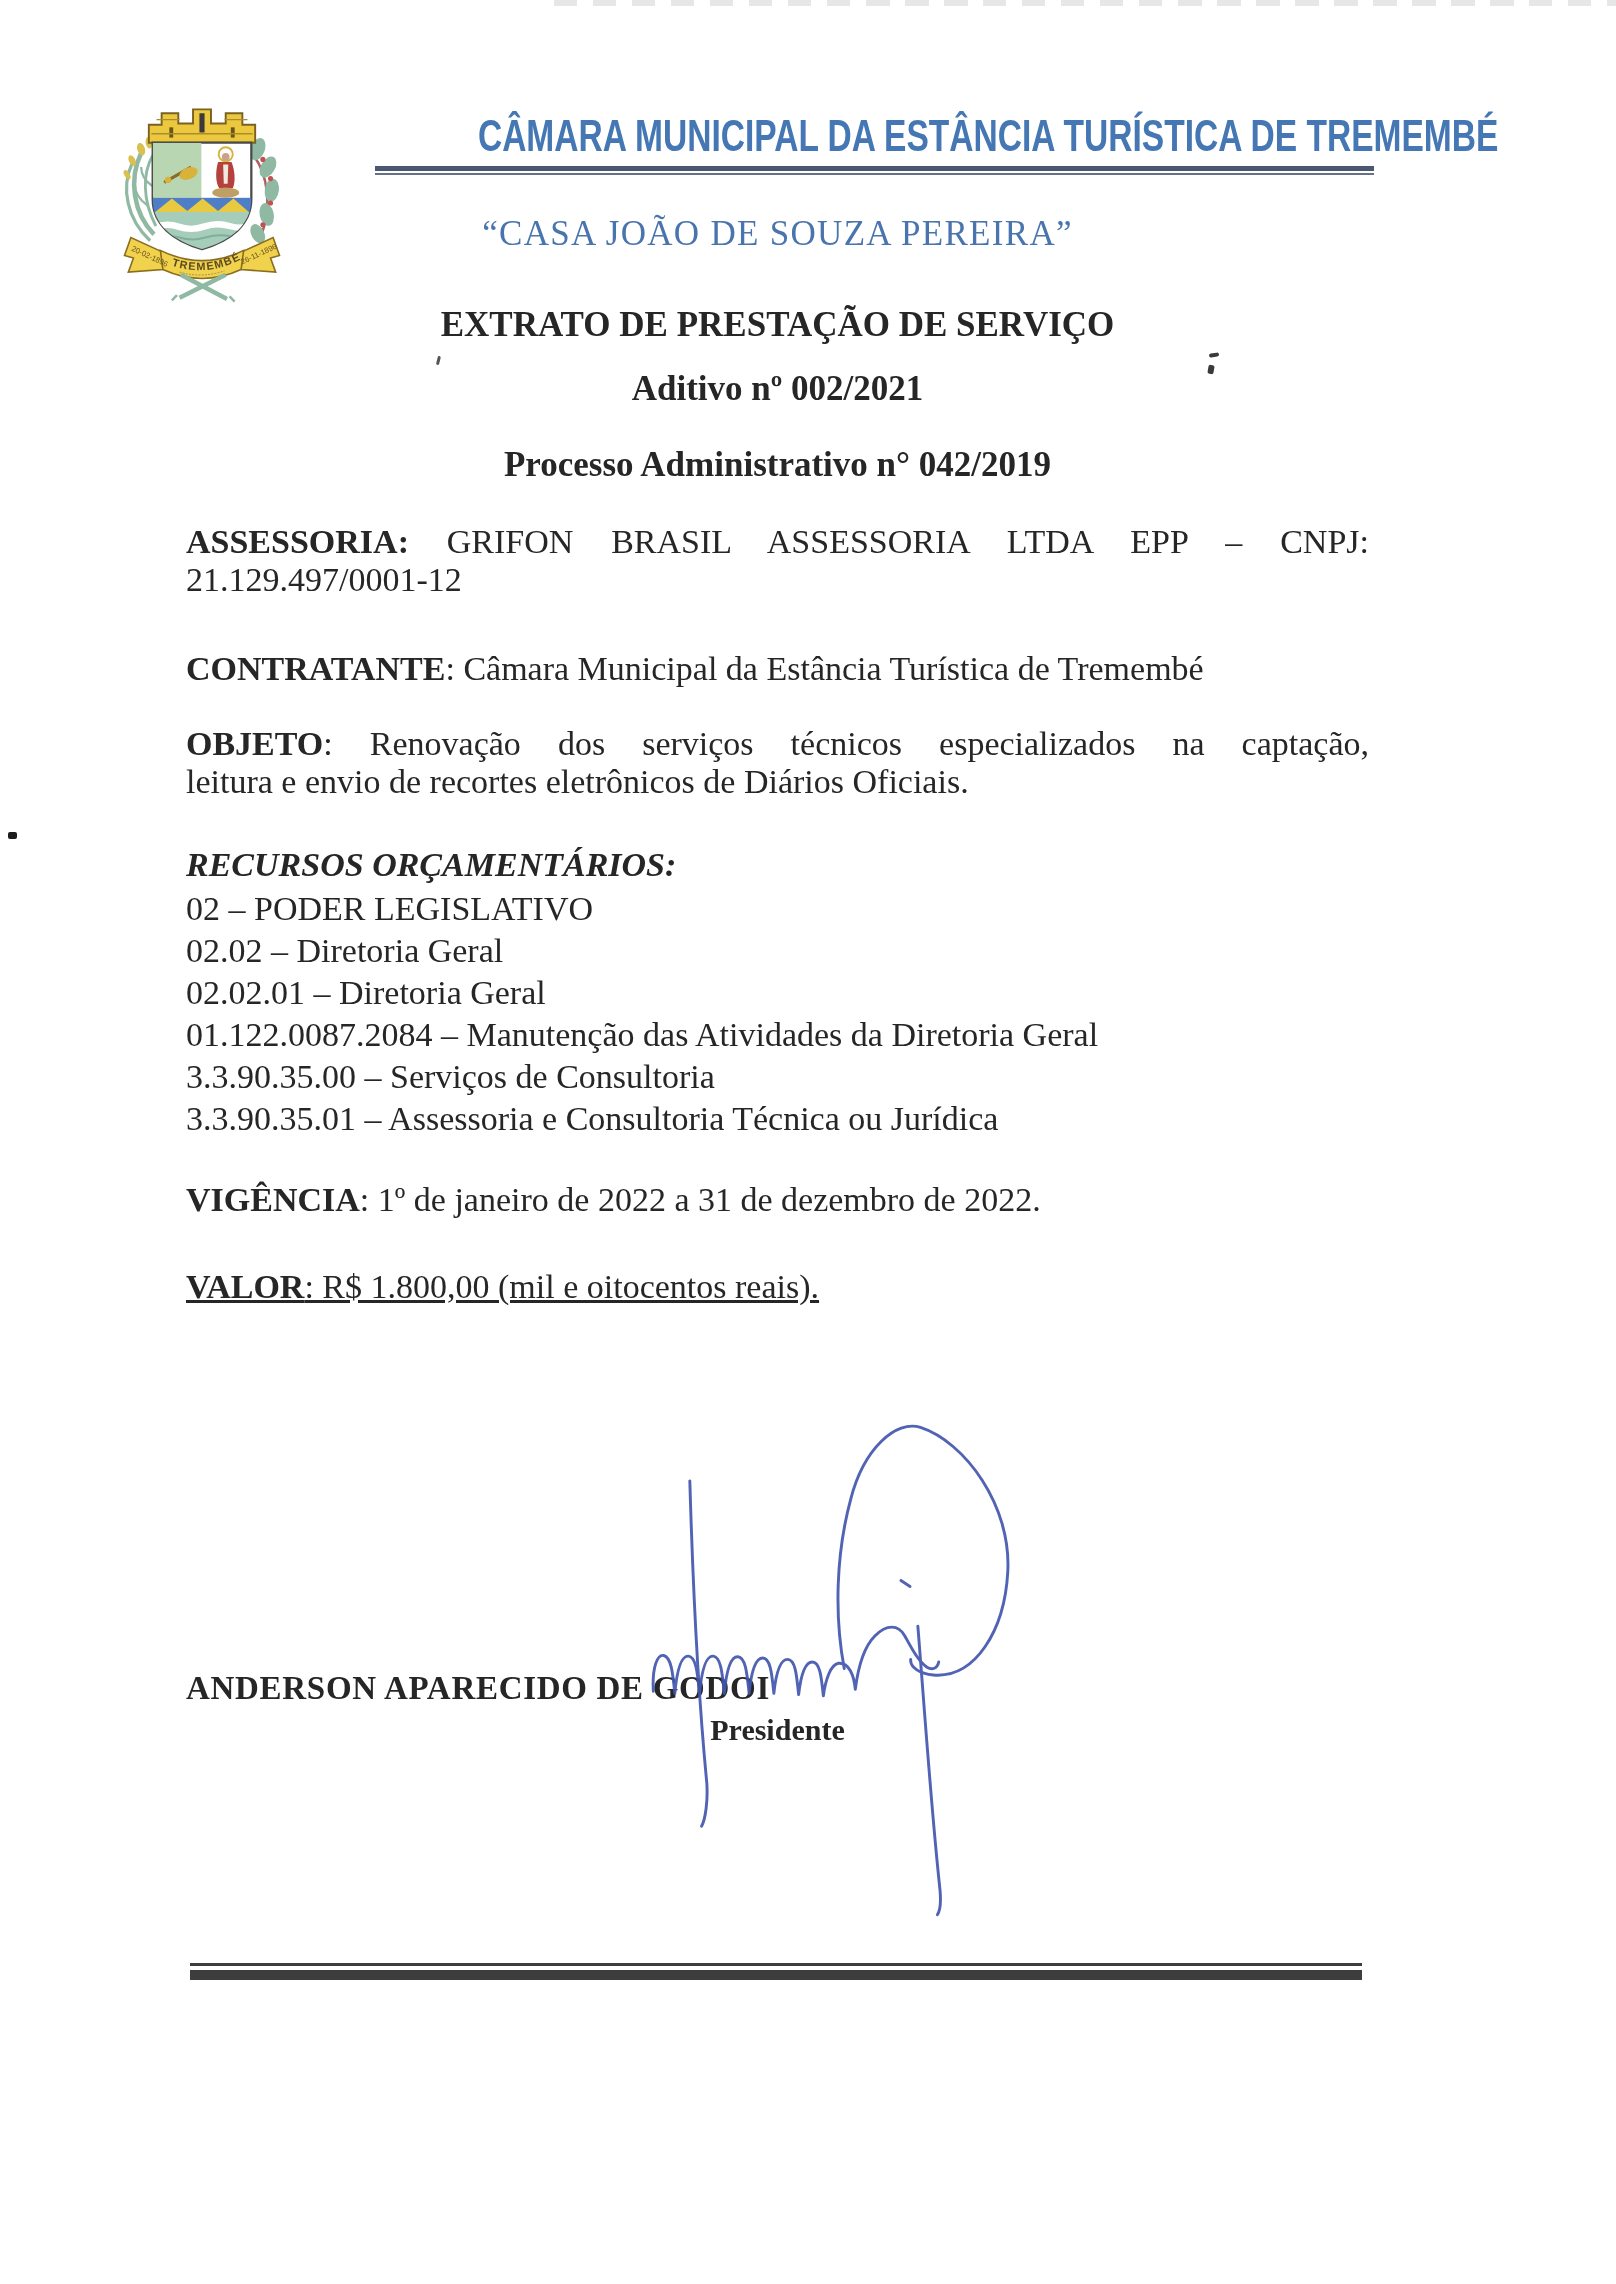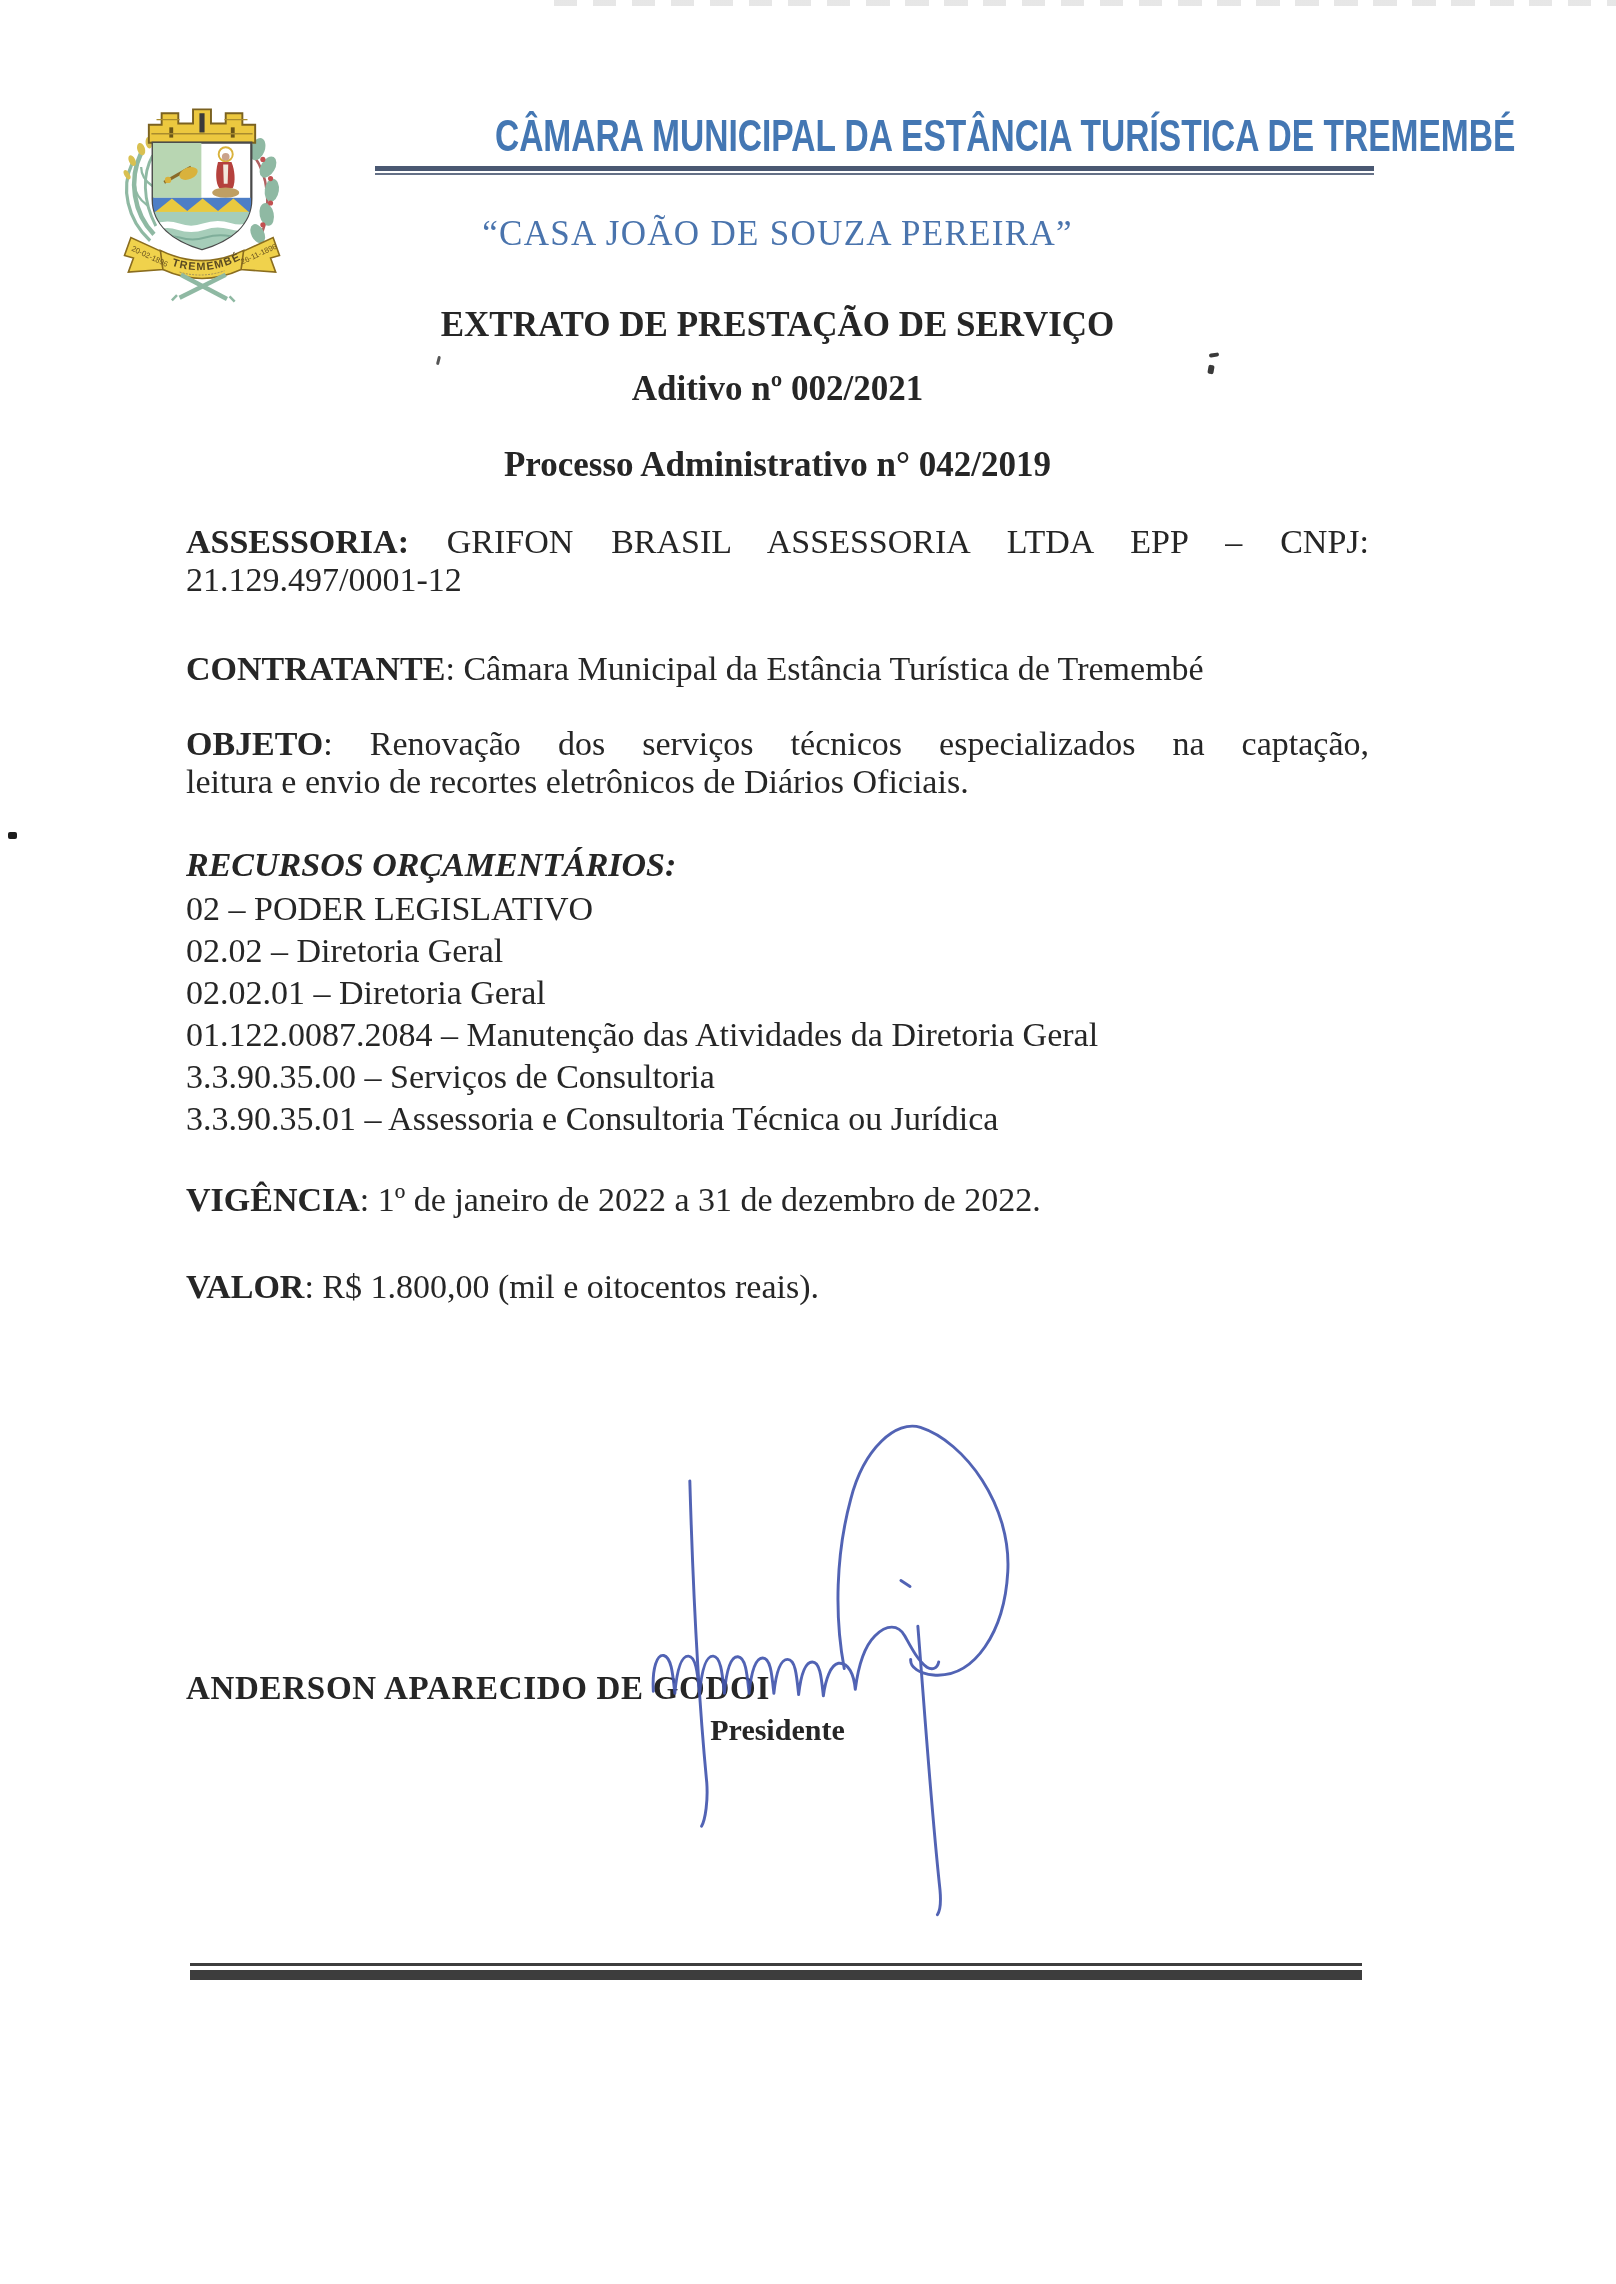--- a/index.html
+++ b/index.html
@@ -9,21 +9,21 @@
     overflow:hidden;
   }
   .abs{position:absolute;}
   .body-text{font-size:34px;line-height:39px;}
   .heading{font-size:35px;font-weight:bold;white-space:nowrap;}
   .center{text-align:center;}
   .bold{font-weight:bold;}
   .just{text-align:justify;text-align-last:justify;}
   .col{left:186px;width:1183px;}
   
-  .org-title-wrap{left:351px;top:111px;width:1036px;text-align:center;}
+  .org-title-wrap{left:334px;top:111px;width:1036px;text-align:center;}
   .org-title{
     display:inline-block;font-family:"Liberation Sans", sans-serif;font-weight:bold;
     font-size:43px;letter-spacing:0px;white-space:nowrap;color:var(--header-blue,#4477b3);
     transform:scale(0.78,1.04);transform-origin:center;
   }
   .title-rule-1{left:375px;top:166px;width:999px;height:4.6px;background:var(--underline,#31415f);opacity:.88;}
   .title-rule-2{left:375px;top:173px;width:999px;height:2px;background:var(--underline,#31415f);opacity:.75;}
   .casa-line{left:186px;top:214px;width:1183px;text-align:center;font-size:35px;
     letter-spacing:1.3px;color:var(--casa-blue,#4a74ad);}
   .doc-line{left:186px;width:1183px;}
@@ -173,21 +173,21 @@
     <div class="list-item">02 – PODER LEGISLATIVO</div>
     <div class="list-item">02.02 – Diretoria Geral</div>
     <div class="list-item">02.02.01 – Diretoria Geral</div>
     <div class="list-item">01.122.0087.2084 – Manutenção das Atividades da Diretoria Geral</div>
     <div class="list-item">3.3.90.35.00 – Serviços de Consultoria</div>
     <div class="list-item">3.3.90.35.01 – Assessoria e Consultoria Técnica ou Jurídica</div>
   </div>
 
   <div class="abs col body-text" style="top:1180px;"><span class="bold">VIGÊNCIA</span><span>: 1º de janeiro de 2022 a 31 de dezembro de 2022.</span></div>
 
-  <div class="abs col body-text" style="top:1267px;"><span class="bold">VALOR</span><span>: R$ 1.800,00 (mil e oitocentos reais).</span></div>
+  <div class="abs col body-text" style="top:1267px;text-decoration:underline;"><span class="bold">VALOR</span><span>: R$ 1.800,00 (mil e oitocentos reais).</span></div>
 
 
   <div class="abs col name-line" style="top:1670px;">ANDERSON APARECIDO DE GODOI</div>
   <div class="abs col role-line" style="top:1713px;">Presidente</div>
 
   <svg class="abs" style="left:639px;top:1401px;" width="430" height="535" viewBox="0 0 660 820">
     <g fill="none" stroke="var(--signature-blue,#4356ae)" stroke-width="4.5" stroke-linecap="round" stroke-linejoin="round" opacity="0.92">
 
       <path d="M315,410 C300,330 302,235 325,150 C345,72 395,28 432,40 C500,62 572,160 566,262 C561,352 516,425 452,420 C430,418 416,408 417,396"></path>
 

